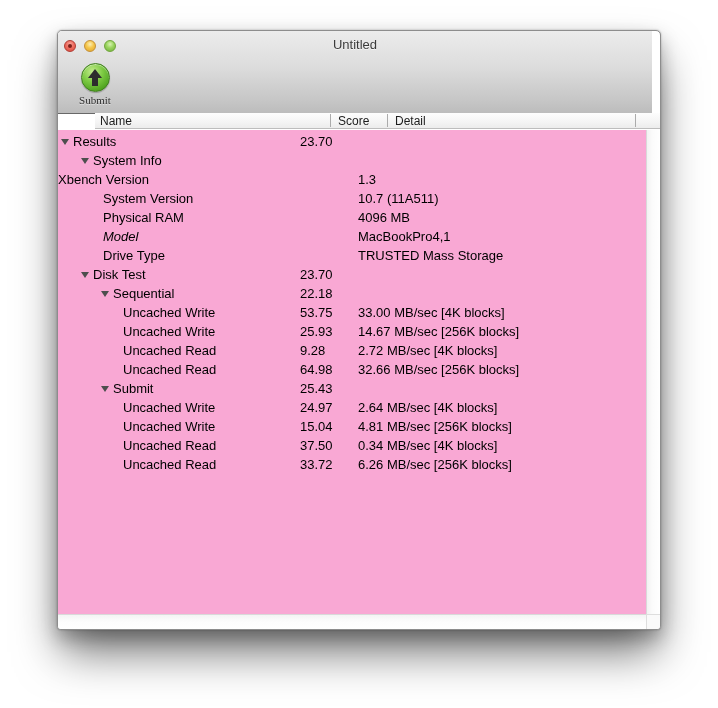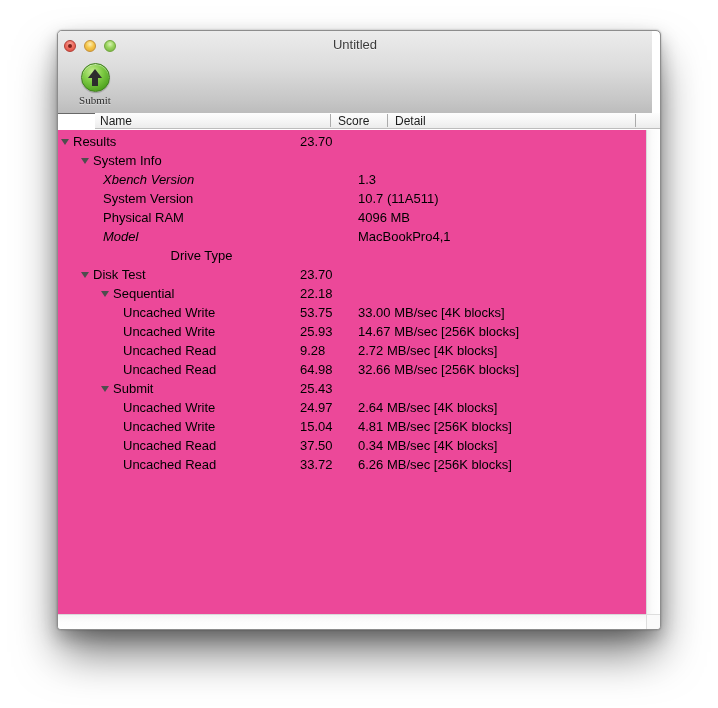--- a/index.html
+++ b/index.html
@@ -86,21 +86,21 @@
   .col-label.name   { left: 5px; }
   .col-label.score  { left: 243px; }
   .col-label.detail { left: 300px; }
   .col-sep { position: absolute; top: 1px; bottom: 1px; width: 1px; background: #ababab; }
   .col-sep.s1 { left: 235px; }
   .col-sep.s2 { left: 292px; }
   .col-sep.s3 { left: 540px; }
   
   .content {
     position: absolute; left: 0; top: 99px; width: 588px; height: 484px;
-    background: #ec4899; overflow: hidden; padding-top: 2px;
+    background: #f9a8d4; overflow: hidden; padding-top: 2px;
   }
   .row { display: flex; height: 19px; line-height: 19px; font-size: 13px; color: #000; }
   .cell-name { flex: 0 0 242px; white-space: nowrap; overflow: hidden; }
   .cell-score { flex: 0 0 58px; white-space: nowrap; }
   .cell-detail { flex: 1 1 auto; white-space: nowrap; }
   .disclosure {
     display: inline-block; width: 12px; vertical-align: middle;
   }
   .disclosure::before {
     content: ""; display: inline-block;
@@ -168,42 +168,43 @@
     <div class="cell-name" style="padding-left: 3px;"><span class="disclosure"></span><span>Results</span></div>
     <div class="cell-score">23.70</div>
     <div class="cell-detail"></div>
   </div>
       <div class="row">
     <div class="cell-name" style="padding-left: 23px;"><span class="disclosure"></span><span>System Info</span></div>
     <div class="cell-score"></div>
     <div class="cell-detail"></div>
   </div>
       <div class="row">
-    <div class="cell-name" style="padding-left: 45px; font-style: italic;"><span>Xbench Version</span></div>
+    <div class="cell-name" style=""><span>Xbench Version</span></div>
     <div class="cell-score"></div>
     <div class="cell-detail">1.3</div>
   </div>
       <div class="row">
     <div class="cell-name" style="padding-left: 45px;"><span>System Version</span></div>
     <div class="cell-score"></div>
     <div class="cell-detail">10.7 (11A511)</div>
   </div>
       <div class="row">
     <div class="cell-name" style="padding-left: 45px;"><span>Physical RAM</span></div>
     <div class="cell-score"></div>
     <div class="cell-detail">4096 MB</div>
   </div>
       <div class="row">
     <div class="cell-name" style="padding-left: 45px; font-style: italic;"><span>Model</span></div>
     <div class="cell-score"></div>
     <div class="cell-detail">MacBookPro4,1</div>
   </div>
       <div class="row">
-    <div class="cell-name" style="padding-left: 45px; text-align: center;"><span>Drive Type</span></div>
-    <div class="cell-score"></div>
+    <div class="cell-name" style="padding-left: 45px;"><span>Drive Type</span></div>
+    <div class="cell-score"></div>
+    <div class="cell-detail">TRUSTED Mass Storage</div>
   </div>
       <div class="row">
     <div class="cell-name" style="padding-left: 23px;"><span class="disclosure"></span><span>Disk Test</span></div>
     <div class="cell-score">23.70</div>
     <div class="cell-detail"></div>
   </div>
       <div class="row">
     <div class="cell-name" style="padding-left: 43px;"><span class="disclosure"></span><span>Sequential</span></div>
     <div class="cell-score">22.18</div>
     <div class="cell-detail"></div>

